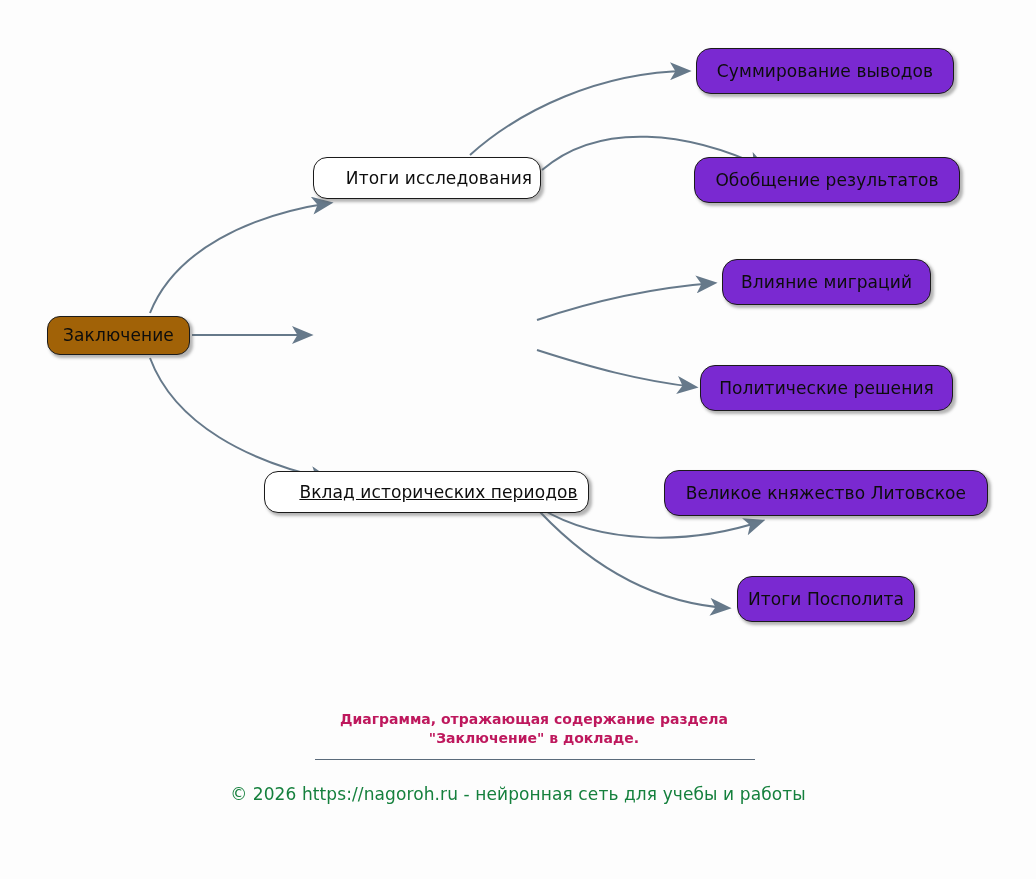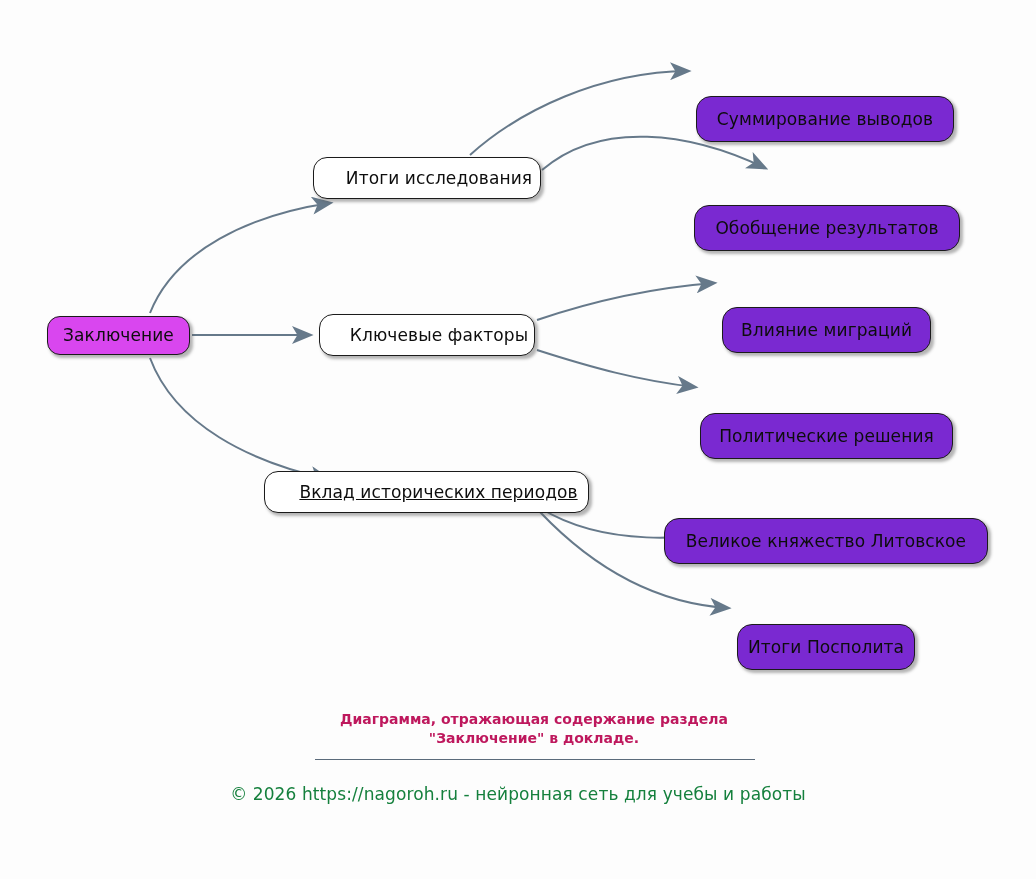--- a/index.html
+++ b/index.html
@@ -33,31 +33,30 @@
     border-radius: 14px;
     box-shadow: 2.5px 2.5px 3px rgba(90, 90, 90, 0.45);
     font-family: "DejaVu Sans", sans-serif;
     font-size: 17px;
     line-height: 1;
     color: #0d0d0d;
     white-space: nowrap;
     letter-spacing: 0.1px;
   }
   .node.root {
-    background: #d946ef;
+    background: #a16207;
     border-radius: 13px;
   }
   .node.branch {
     background: #ffffff;
     padding-left: 24px;
   }
   .node.leaf {
     background: #7a29d1;
     border-radius: 15px;
-    margin-top: 48px;
   }
   .caption {
     position: absolute;
     left: 16px;
     width: 1036px;
     text-align: center;
     font-family: "DejaVu Sans", sans-serif;
     font-weight: bold;
     font-size: 14px;
     line-height: 19px;
@@ -107,23 +106,20 @@
   </svg>
 
   <div class="node root" style="left:47px; top:316px; width:143px; height:39px;">
     <span>Заключение</span>
   </div>
 
   <div class="node branch" style="left:313px; top:157px; width:228px; height:42px;">
     <span>Итоги исследования</span>
   </div>
 
-  <div class="node branch" style="left:319px; top:314px; width:216px; height:42px;">
-    <span>Ключевые факторы</span>
-  </div>
 
   <div class="node branch" style="left:264px; top:471px; width:325px; height:42px;text-decoration:underline;">
     <span>Вклад исторических периодов</span>
   </div>
 
   <div class="node leaf" style="left:696px; top:48px; width:258px; height:46px;">
     <span>Суммирование выводов</span>
   </div>
 
   <div class="node leaf" style="left:694px; top:157px; width:266px; height:46px;">

